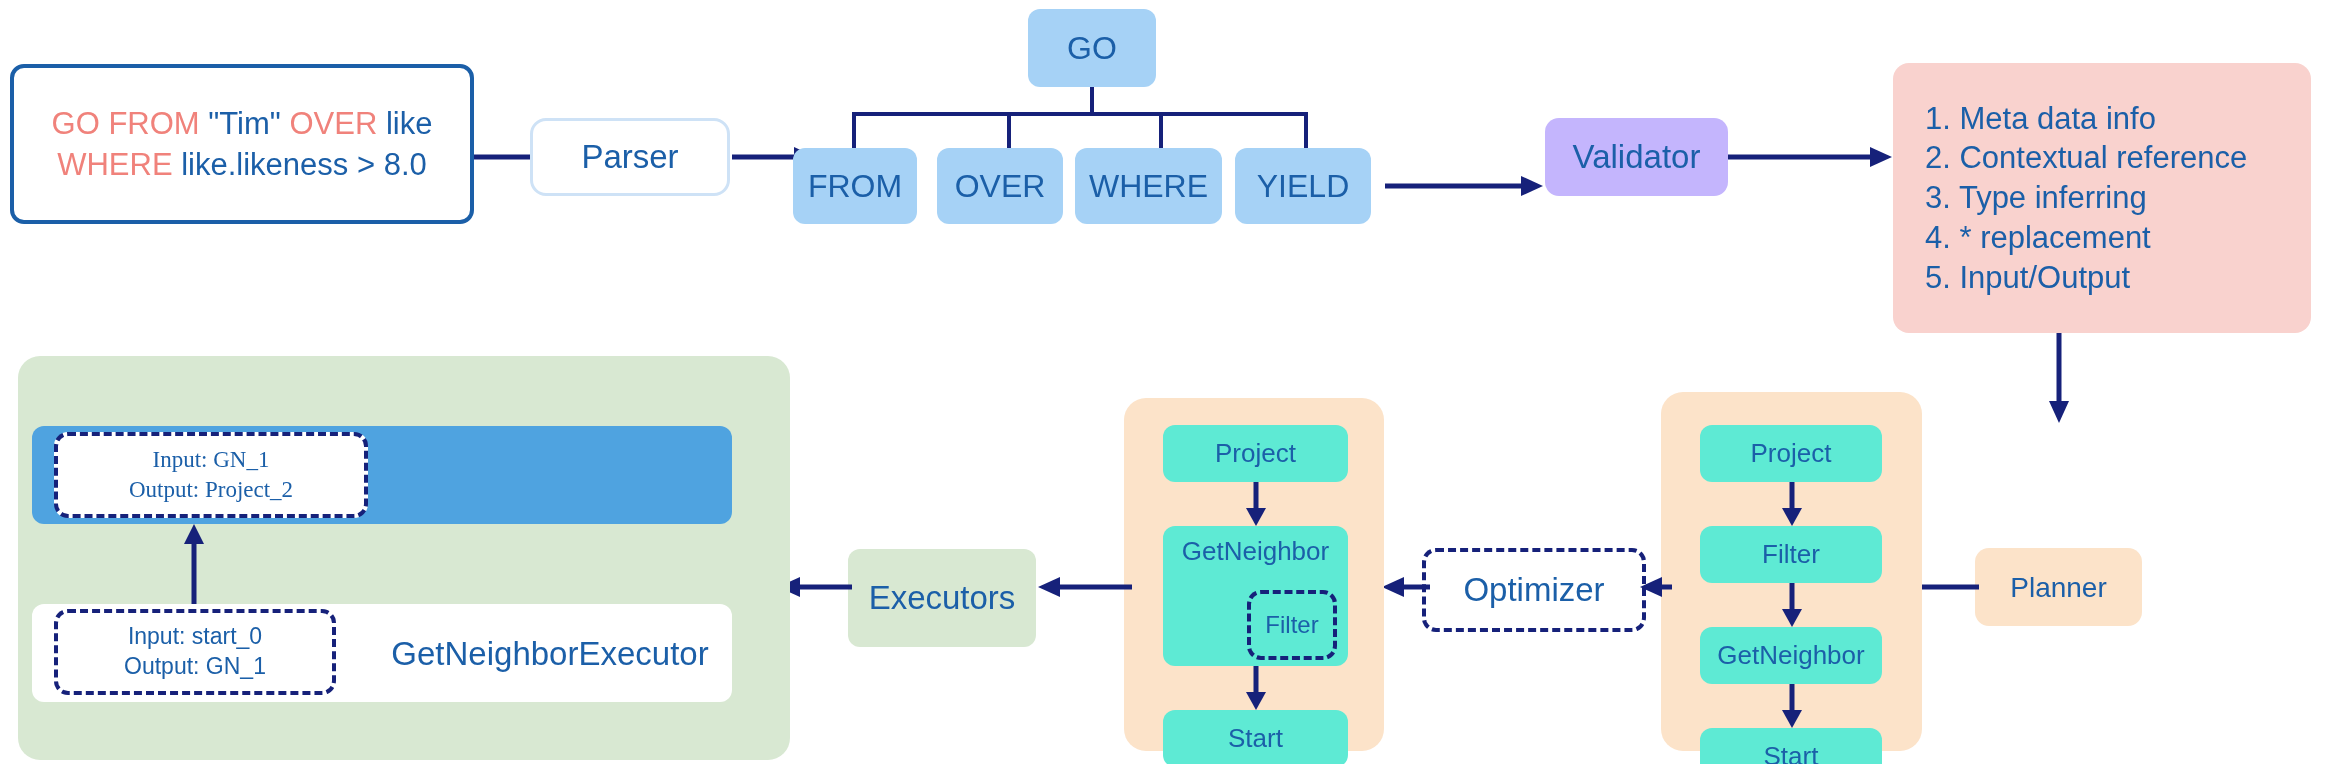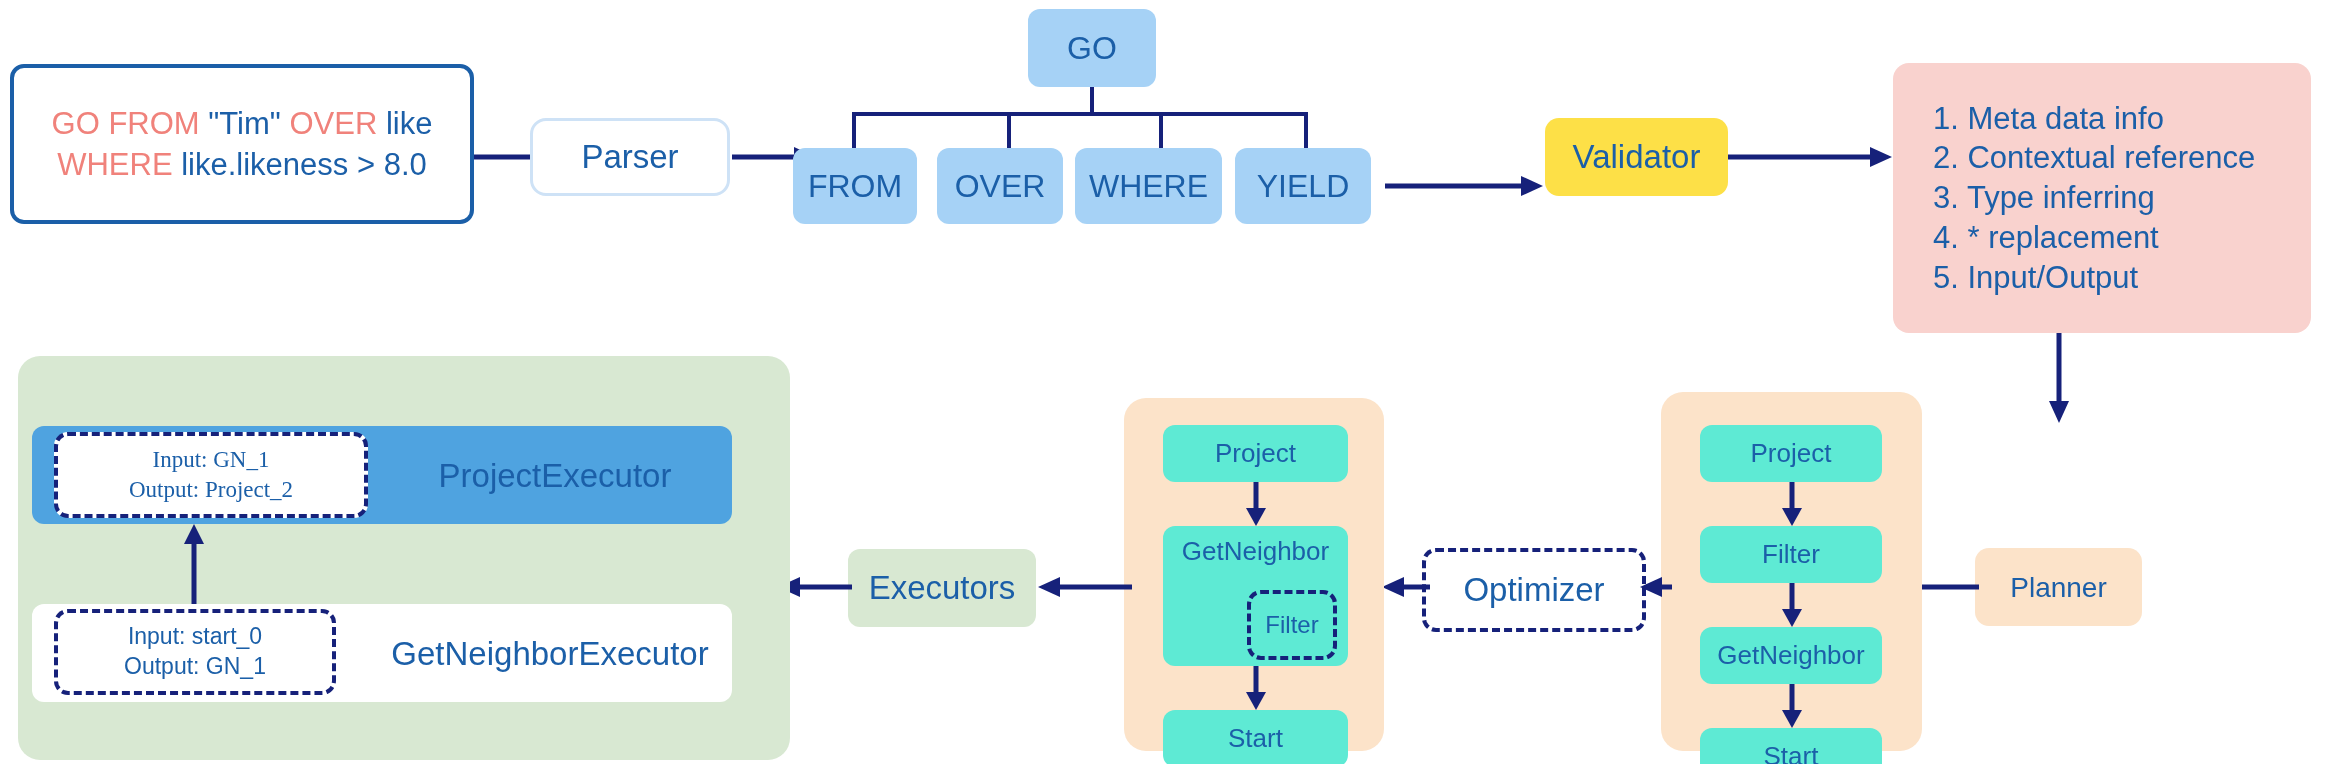--- a/index.html
+++ b/index.html
@@ -18,25 +18,25 @@
   .kw{color:#F0827B;}
   .id{color:#1B5FA8;}
 
   
   .parser-box{border:3px solid #CEE2F6;border-radius:16px;background:#ffffff;font-size:33px;align-items:center;}
 
   
   .ast-node{background:#A6D2F6;border-radius:12px;font-size:32px;color:#1B5FA8;}
 
   
-  .pink-box{background:#fde047;border-radius:14px;font-size:33px;color:#1B5FA8;}
+  .pink-box{background:#c4b5fd;border-radius:14px;font-size:33px;color:#1B5FA8;}
   .rules-box{background:#F9D2CE;border-radius:16px;color:#1B5FA8;
              display:flex;flex-direction:column;justify-content:center;
              padding:10px 0 10px 32px;}
-  .rules-box div{font-size:31px;line-height:1.28;text-align:left;white-space:nowrap;margin-left:8px;}
+  .rules-box div{font-size:31px;line-height:1.28;text-align:left;white-space:nowrap;}
 
   
   .orange-box{background:#FCE3C9;border-radius:14px;font-size:28px;color:#1B5FA8;}
   .orange-panel{background:#FCE3C9;border-radius:22px;}
   .plan-node{background:#5eead4;border-radius:12px;font-size:26px;color:#1B5FA8;}
 
   
   .dashed{border:4px dashed #16217A;border-radius:14px;background:#ffffff;color:#1B5FA8;}
 
   
@@ -216,37 +216,36 @@
   </svg>
   <div class="abs node plan-node" style="left:1163px;top:710px;width:185px;height:57px;">
     <span>Start</span>
   </div>
 
   <svg class="arrow" style="left:1038px;top:575px;width:94px;height:24px;">
     <line x1="94" y1="12" x2="22" y2="12" stroke="#16217A" stroke-width="5"></line>
     <polygon points="22,2 0,12 22,22" fill="#16217A"></polygon>
   </svg>
 
-  <div class="abs node green-box" style="left:848px;top:549px;width:188px;height:78px;">
+  <div class="abs node green-box" style="left:848px;top:549px;width:188px;height:98px;">
     <span>Executors</span>
   </div>
 
   <svg class="arrow" style="left:778px;top:575px;width:74px;height:24px;">
     <line x1="74" y1="12" x2="22" y2="12" stroke="#16217A" stroke-width="5"></line>
     <polygon points="22,2 0,12 22,22" fill="#16217A"></polygon>
   </svg>
 
   <div class="abs green-panel" style="left:18px;top:356px;width:772px;height:404px;"></div>
 
   <div class="abs exec-bar blue" style="left:32px;top:426px;width:700px;height:98px;"></div>
   <div class="abs io-card" style="left:54px;top:432px;width:314px;height:86px;font-family:Liberation Serif, serif;">
     <span>Input: GN_1</span>
     <span>Output: Project_2</span>
   </div>
-  <div class="exec-label abs" style="left:390px;top:457px;width:330px;text-align:center;">ProjectExecutor</div>
 
   <svg class="arrow" style="left:182px;top:524px;width:24px;height:86px;">
     <line x1="12" y1="86" x2="12" y2="20" stroke="#16217A" stroke-width="5"></line>
     <polygon points="2,20 12,0 22,20" fill="#16217A"></polygon>
   </svg>
 
   <div class="abs exec-bar white" style="left:32px;top:604px;width:700px;height:98px;"></div>
   <div class="abs io-card" style="left:54px;top:609px;width:282px;height:86px;">
     <span>Input: start_0</span>
     <span>Output: GN_1</span>

